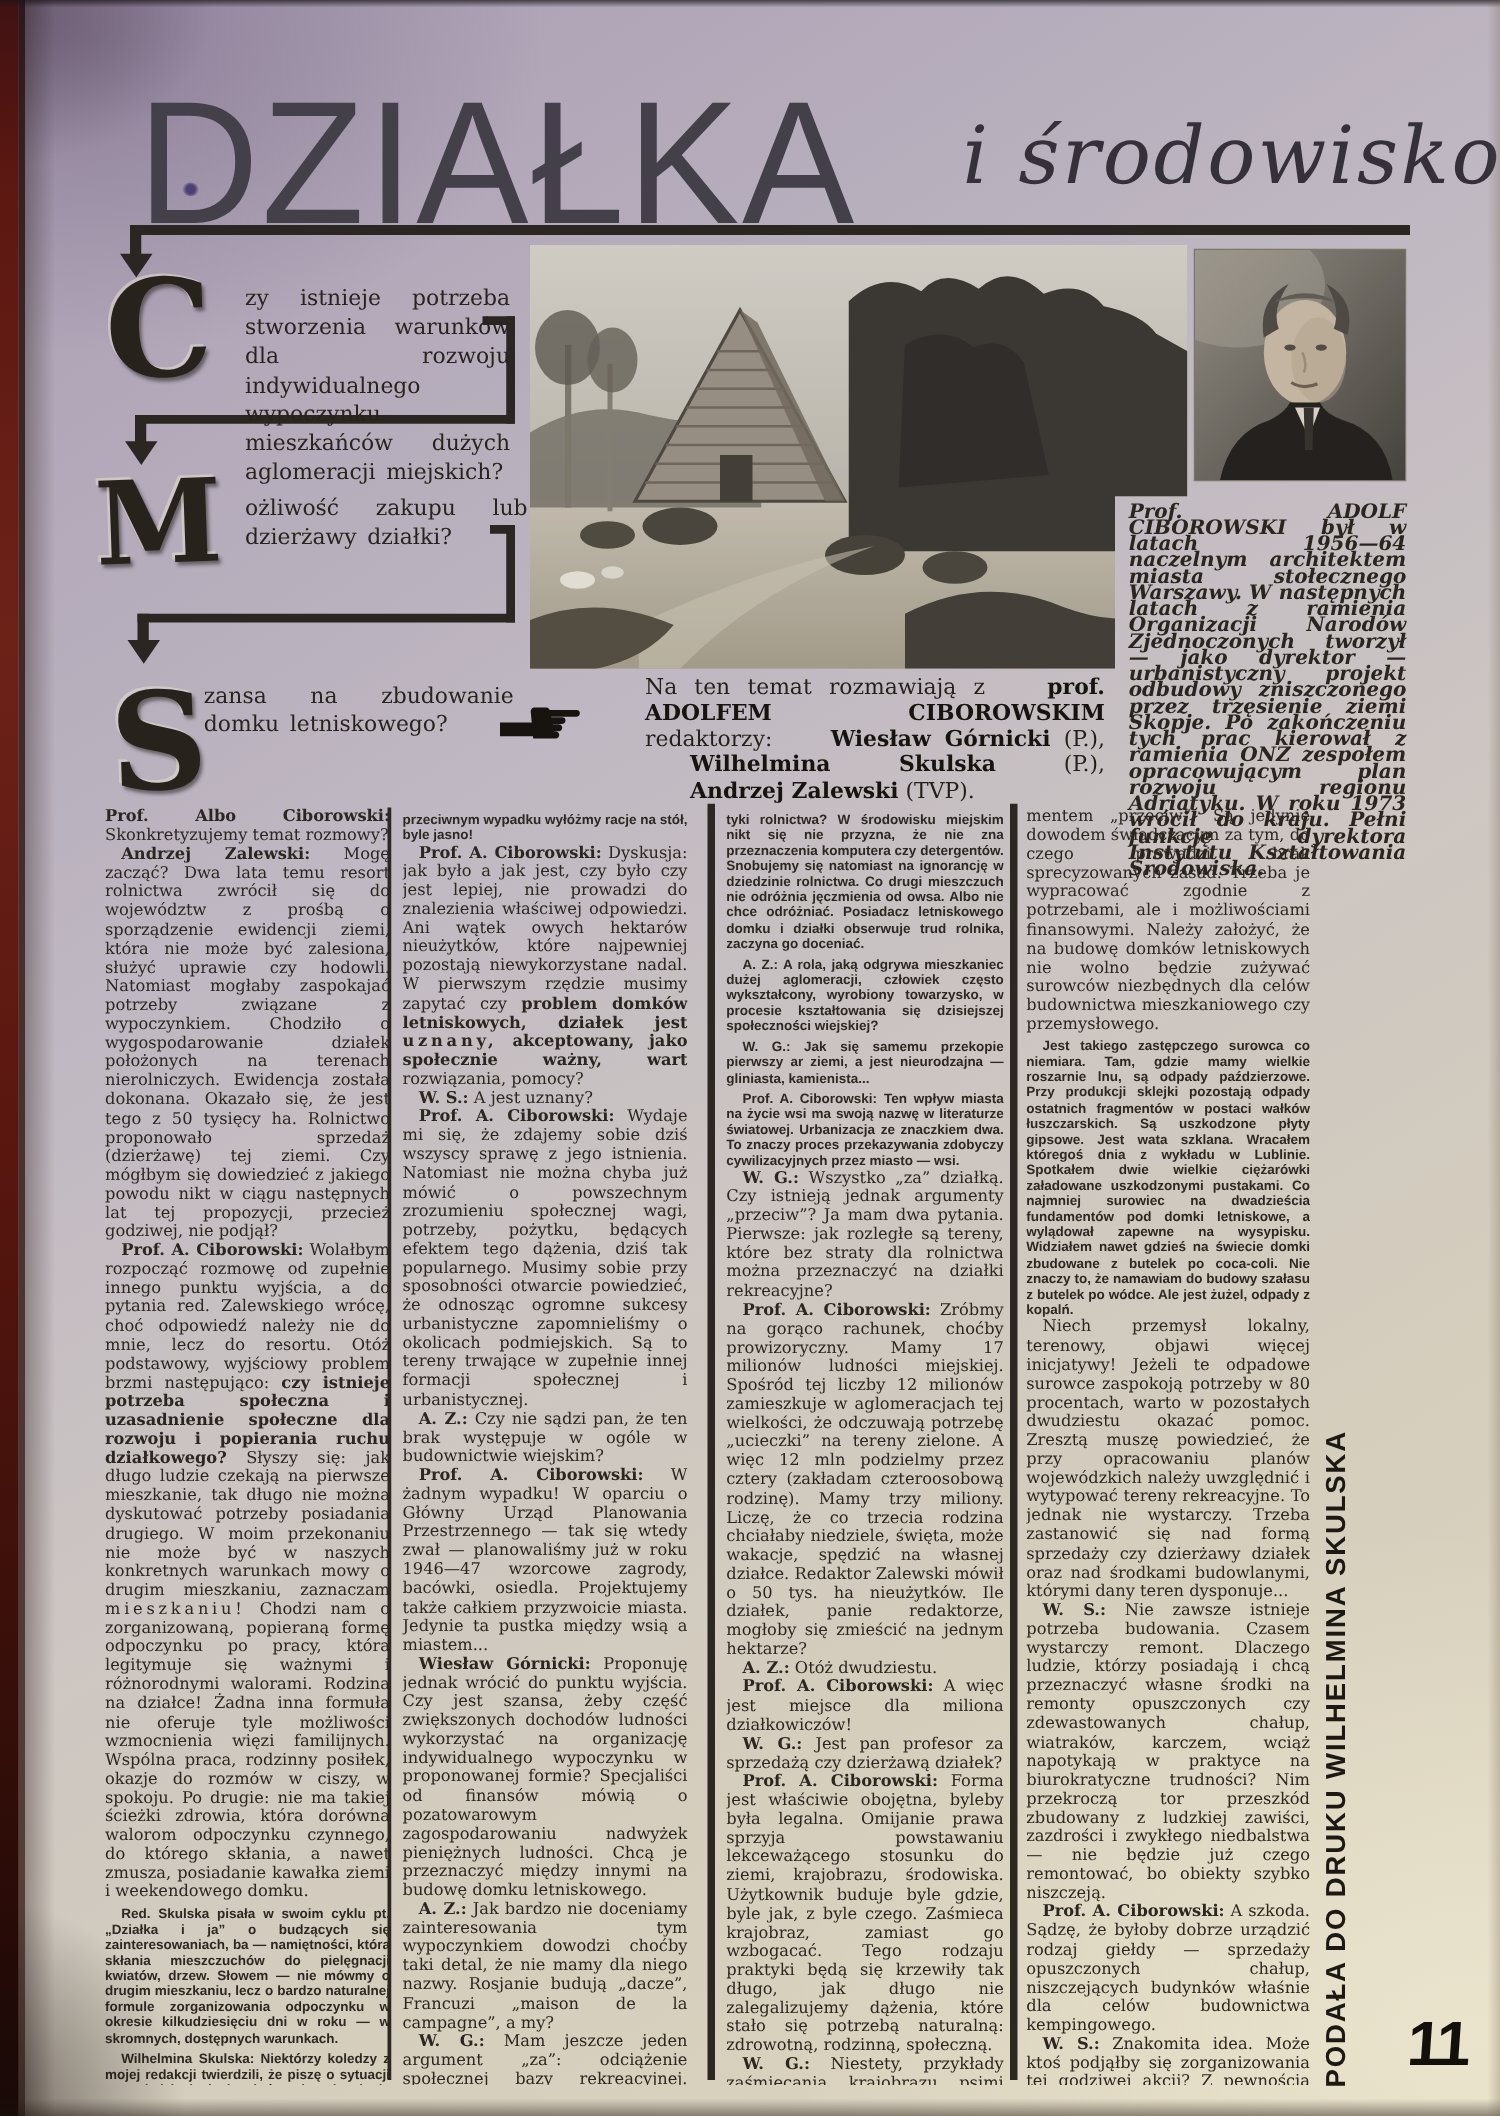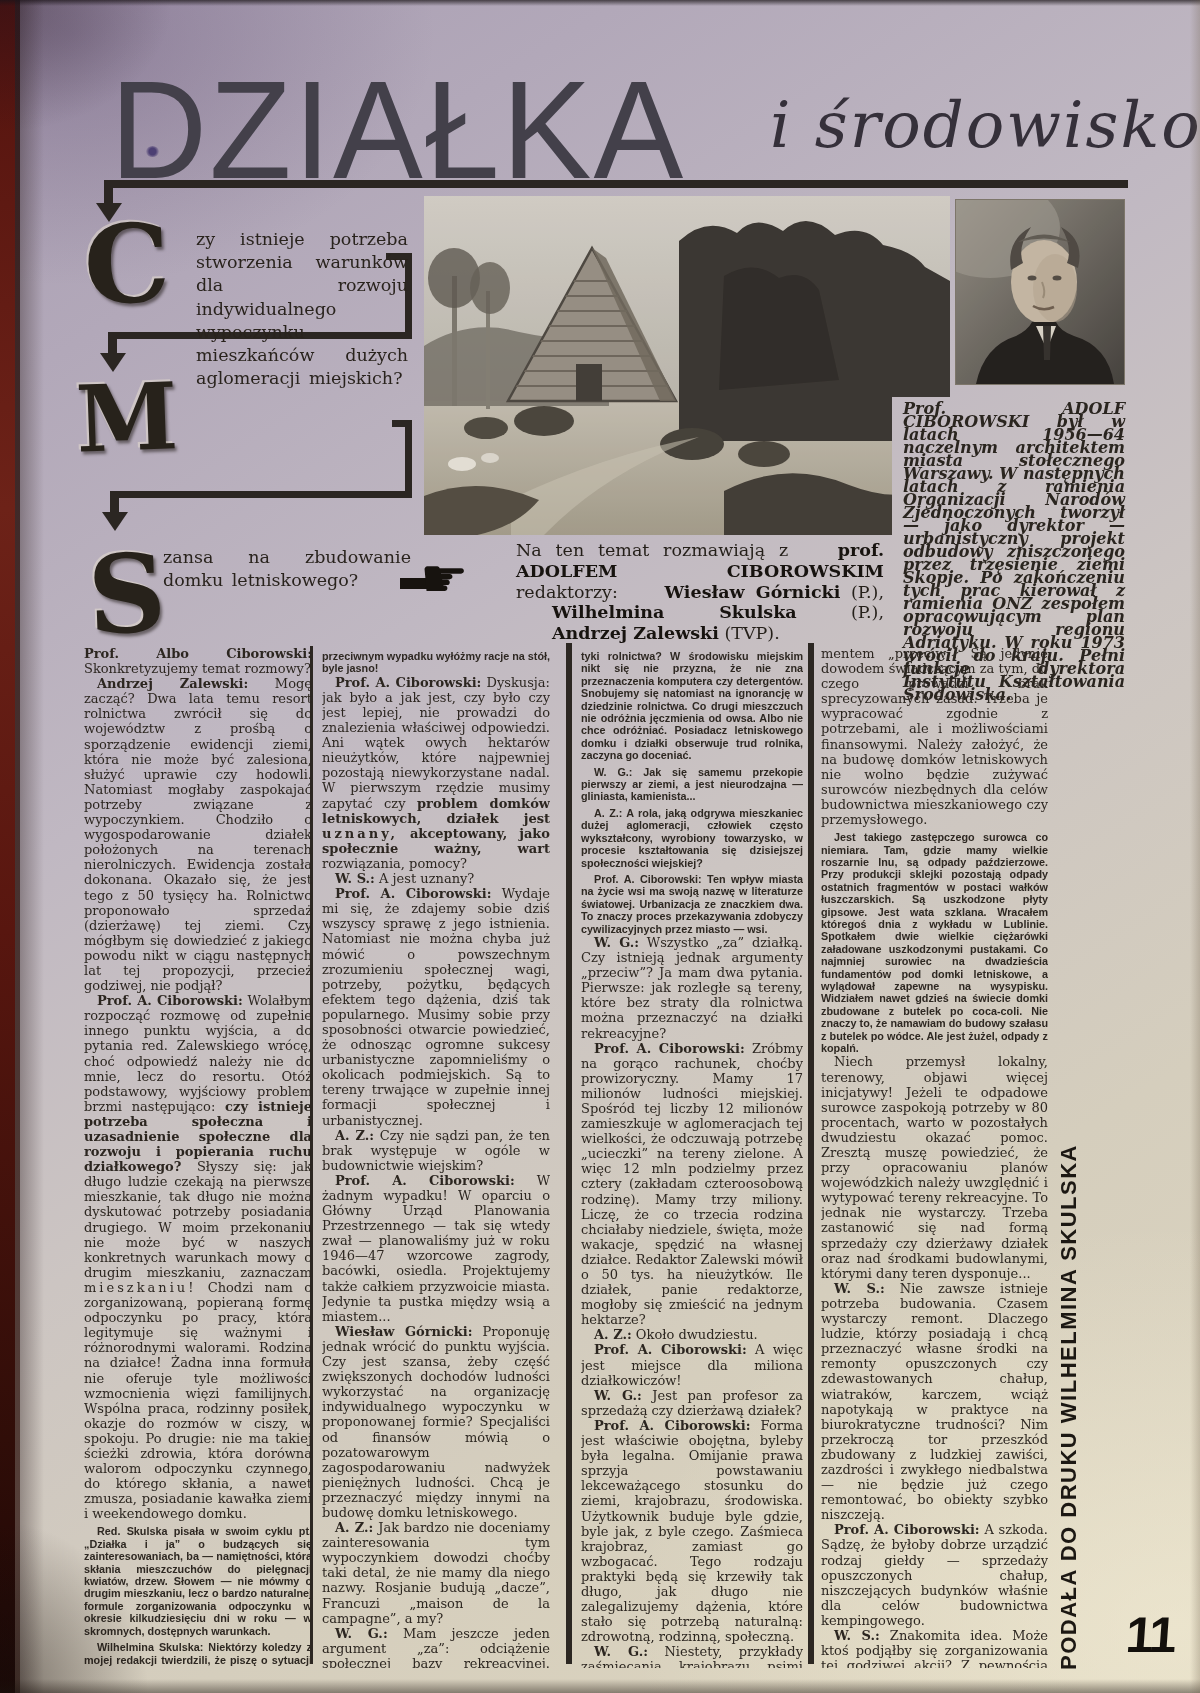--- a/index.html
+++ b/index.html
@@ -80,20 +80,21 @@
   <div class="abs tri" style="left:102px;top:512px;"></div>
 
   <div class="abs title">DZIAŁKA</div>
   <div class="abs subtitle">i środowisko</div>
   <div class="abs ink-dot"></div>
 
   <div class="abs dropcap" style="left:84px;top:210px;font-size:108px;">C</div>
   <div class="abs question" style="left:196px;top:228px;width:212px;">zy istnieje potrzeba stworzenia warunków dla rozwoju indywidualnego wypoczynku mieszkańców dużych aglomeracji miejskich?</div>
 
   <div class="abs dropcap" style="left:76px;top:372px;font-size:92px;">M</div>
+  <div class="abs question" style="left:196px;top:396px;width:226px;">ożliwość zakupu lub dzierżawy działki?</div>
 
   <div class="abs dropcap" style="left:88px;top:540px;font-size:108px;">S</div>
   <div class="abs question" style="left:163px;top:546px;width:248px;">zansa na zbudowanie domku letniskowego?</div>
 
   <div class="abs" style="left:424px;top:196px;width:526px;height:339px;">
     <svg class="photo" width="526" height="339" viewBox="0 0 526 339" preserveAspectRatio="none">
       <defs>
         <linearGradient id="sky" x1="0" y1="0" x2="0" y2="1">
           <stop offset="0" stop-color="#d8d3c8"></stop>
             <stop offset="0.5" stop-color="#c3beb1"></stop>
@@ -196,26 +197,26 @@
       <p class="para"><span class="b">W. S.:</span><span> A jest uznany?</span></p>
       <p class="para"><span class="b">Prof. A. Ciborowski:</span><span> Wydaje mi się, że zdajemy sobie dziś wszyscy sprawę z jego istnienia. Natomiast nie można chyba już mówić o powszechnym zrozumieniu społecznej wagi, potrzeby, pożytku, będących efektem tego dążenia, dziś tak popularnego. Musimy sobie przy sposobności otwarcie powiedzieć, że odnosząc ogromne sukcesy urbanistyczne zapomnieliśmy o okolicach podmiejskich. Są to tereny trwające w zupełnie innej formacji społecznej i urbanistycznej.</span></p>
       <p class="para"><span class="b">A. Z.:</span><span> Czy nie sądzi pan, że ten brak występuje w ogóle w budownictwie wiejskim?</span></p>
       <p class="para"><span class="b">Prof. A. Ciborowski:</span><span> W żadnym wypadku! W oparciu o Główny Urząd Planowania Przestrzennego — tak się wtedy zwał — planowaliśmy już w roku 1946—47 wzorcowe zagrody, bacówki, osiedla. Projektujemy także całkiem przyzwoicie miasta. Jedynie ta pustka między wsią a miastem...</span></p>
       <p class="para"><span class="b">Wiesław Górnicki:</span><span> Proponuję jednak wrócić do punktu wyjścia. Czy jest szansa, żeby część zwiększonych dochodów ludności wykorzystać na organizację indywidualnego wypoczynku w proponowanej formie? Specjaliści od finansów mówią o pozatowarowym zagospodarowaniu nadwyżek pieniężnych ludności. Chcą je przeznaczyć między innymi na budowę domku letniskowego.</span></p>
       <p class="para"><span class="b">A. Z.:</span><span> Jak bardzo nie doceniamy zainteresowania tym wypoczynkiem dowodzi choćby taki detal, że nie mamy dla niego nazwy. Rosjanie budują „dacze”, Francuzi „maison de la campagne”, a my?</span></p>
       <p class="para"><span class="b">W. G.:</span><span> Mam jeszcze jeden argument „za”: odciążenie społecznej bazy rekreacyjnej. Zahamowanie działalności rozmaitych potentatów, którzy rozdrapują co piękniejsze tereny, nie pytając czy nie są przypadkowo rolnicze?</span></p>
     </div>
   <div class="col" style="left:581px;width:222px;">
       <p class="para small ni"><span>tyki rolnictwa? W środowisku miejskim nikt się nie przyzna, że nie zna przeznaczenia komputera czy detergentów. Snobujemy się natomiast na ignorancję w dziedzinie rolnictwa. Co drugi mieszczuch nie odróżnia jęczmienia od owsa. Albo nie chce odróżniać. Posiadacz letniskowego domku i działki obserwuje trud rolnika, zaczyna go doceniać.</span></p>
+      <p class="para small"><span class="b">A. Z.:</span><span> A rola, jaką odgrywa mieszkaniec dużej aglomeracji, człowiek często wykształcony, wyrobiony towarzysko, w procesie kształtowania się dzisiejszej społeczności wiejskiej?</span></p>
       <p class="para small"><span class="b">W. G.:</span><span> Jak się samemu przekopie pierwszy ar ziemi, a jest nieurodzajna — gliniasta, kamienista...</span></p>
-      <p class="para small"><span class="b">A. Z.:</span><span> A rola, jaką odgrywa mieszkaniec dużej aglomeracji, człowiek często wykształcony, wyrobiony towarzysko, w procesie kształtowania się dzisiejszej społeczności wiejskiej?</span></p>
       <p class="para small"><span class="b">Prof. A. Ciborowski:</span><span> Ten wpływ miasta na życie wsi ma swoją nazwę w literaturze światowej. Urbanizacja ze znaczkiem dwa. To znaczy proces przekazywania zdobyczy cywilizacyjnych przez miasto — wsi.</span></p>
       <p class="para"><span class="b">W. G.:</span><span> Wszystko „za” działką. Czy istnieją jednak argumenty „przeciw”? Ja mam dwa pytania. Pierwsze: jak rozległe są tereny, które bez straty dla rolnictwa można przeznaczyć na działki rekreacyjne?</span></p>
       <p class="para"><span class="b">Prof. A. Ciborowski:</span><span> Zróbmy na gorąco rachunek, choćby prowizoryczny. Mamy 17 milionów ludności miejskiej. Spośród tej liczby 12 milionów zamieszkuje w aglomeracjach tej wielkości, że odczuwają potrzebę „ucieczki” na tereny zielone. A więc 12 mln podzielmy przez cztery (zakładam czteroosobową rodzinę). Mamy trzy miliony. Liczę, że co trzecia rodzina chciałaby niedziele, święta, może wakacje, spędzić na własnej działce. Redaktor Zalewski mówił o 50 tys. ha nieużytków. Ile działek, panie redaktorze, mogłoby się zmieścić na jednym hektarze?</span></p>
-      <p class="para"><span class="b">A. Z.:</span><span> Około dwudziestu.</span></p>
+      <p class="para"><span class="b">A. Z.:</span><span> Otóż dwudziestu.</span></p>
       <p class="para"><span class="b">Prof. A. Ciborowski:</span><span> A więc jest miejsce dla miliona działkowiczów!</span></p>
       <p class="para"><span class="b">W. G.:</span><span> Jest pan profesor za sprzedażą czy dzierżawą działek?</span></p>
       <p class="para"><span class="b">Prof. A. Ciborowski:</span><span> Forma jest właściwie obojętna, byleby była legalna. Omijanie prawa sprzyja powstawaniu lekceważącego stosunku do ziemi, krajobrazu, środowiska. Użytkownik buduje byle gdzie, byle jak, z byle czego. Zaśmieca krajobraz, zamiast go wzbogacać. Tego rodzaju praktyki będą się krzewiły tak długo, jak długo nie zalegalizujemy dążenia, które stało się potrzebą naturalną: zdrowotną, rodzinną, społeczną.</span></p>
       <p class="para"><span class="b">W. G.:</span><span> Niestety, przykłady zaśmiecania krajobrazu psimi budkami zarówno na pobrzeżu jezior, jak i w okolicy Warszawy wywołują niewesołe refleksje...</span></p>
     </div>
   <div class="col" style="left:821px;width:227px;">
       <p class="para ni"><span>mentem „przeciw”. Są jedynie dowodem świadczącym za tym, do czego prowadzi brak sprecyzowanych zasad. Trzeba je wypracować zgodnie z potrzebami, ale i możliwościami finansowymi. Należy założyć, że na budowę domków letniskowych nie wolno będzie zużywać surowców niezbędnych dla celów budownictwa mieszkaniowego czy przemysłowego.</span></p>
       <p class="para small"><span>Jest takiego zastępczego surowca co niemiara. Tam, gdzie mamy wielkie roszarnie lnu, są odpady paździerzowe. Przy produkcji sklejki pozostają odpady ostatnich fragmentów w postaci wałków łuszczarskich. Są uszkodzone płyty gipsowe. Jest wata szklana. Wracałem któregoś dnia z wykładu w Lublinie. Spotkałem dwie wielkie ciężarówki załadowane uszkodzonymi pustakami. Co najmniej surowiec na dwadzieścia fundamentów pod domki letniskowe, a wylądował zapewne na wysypisku. Widziałem nawet gdzieś na świecie domki zbudowane z butelek po coca-coli. Nie znaczy to, że namawiam do budowy szałasu z butelek po wódce. Ale jest żużel, odpady z kopalń.</span></p>
       <p class="para"><span>Niech przemysł lokalny, terenowy, objawi więcej inicjatywy! Jeżeli te odpadowe surowce zaspokoją potrzeby w 80 procentach, warto w pozostałych dwudziestu okazać pomoc. Zresztą muszę powiedzieć, że przy opracowaniu planów wojewódzkich należy uwzględnić i wytypować tereny rekreacyjne. To jednak nie wystarczy. Trzeba zastanowić się nad formą sprzedaży czy dzierżawy działek oraz nad środkami budowlanymi, którymi dany teren dysponuje...</span></p>
       <p class="para"><span class="b">W. S.:</span><span> Nie zawsze istnieje potrzeba budowania. Czasem wystarczy remont. Dlaczego ludzie, którzy posiadają i chcą przeznaczyć własne środki na remonty opuszczonych czy zdewastowanych chałup, wiatraków, karczem, wciąż napotykają w praktyce na biurokratyczne trudności? Nim przekroczą tor przeszkód zbudowany z ludzkiej zawiści, zazdrości i zwykłego niedbalstwa — nie będzie już czego remontować, bo obiekty szybko niszczeją.</span></p>

